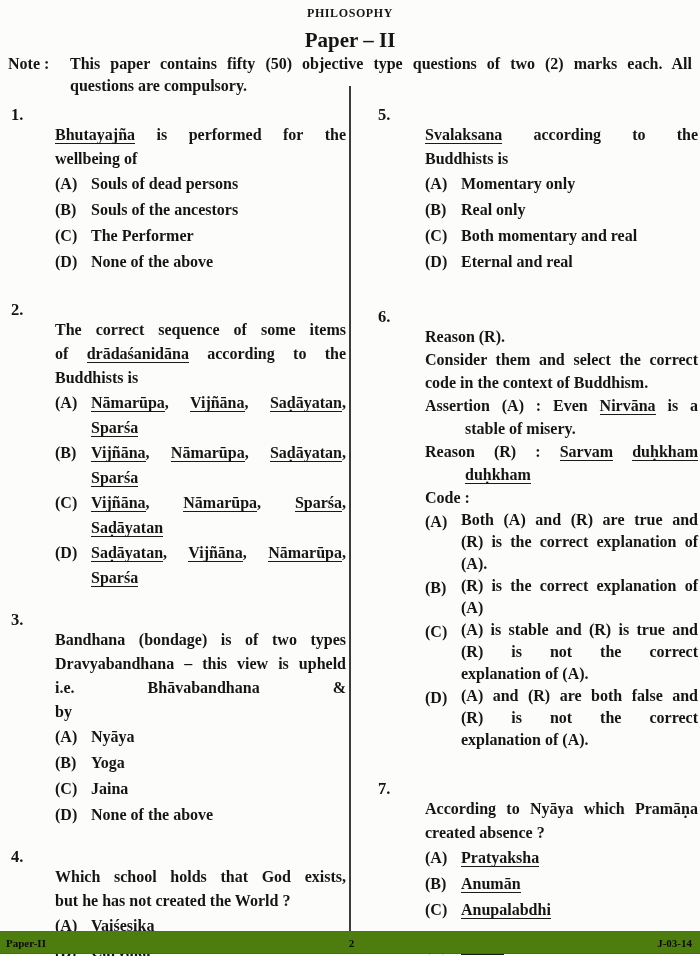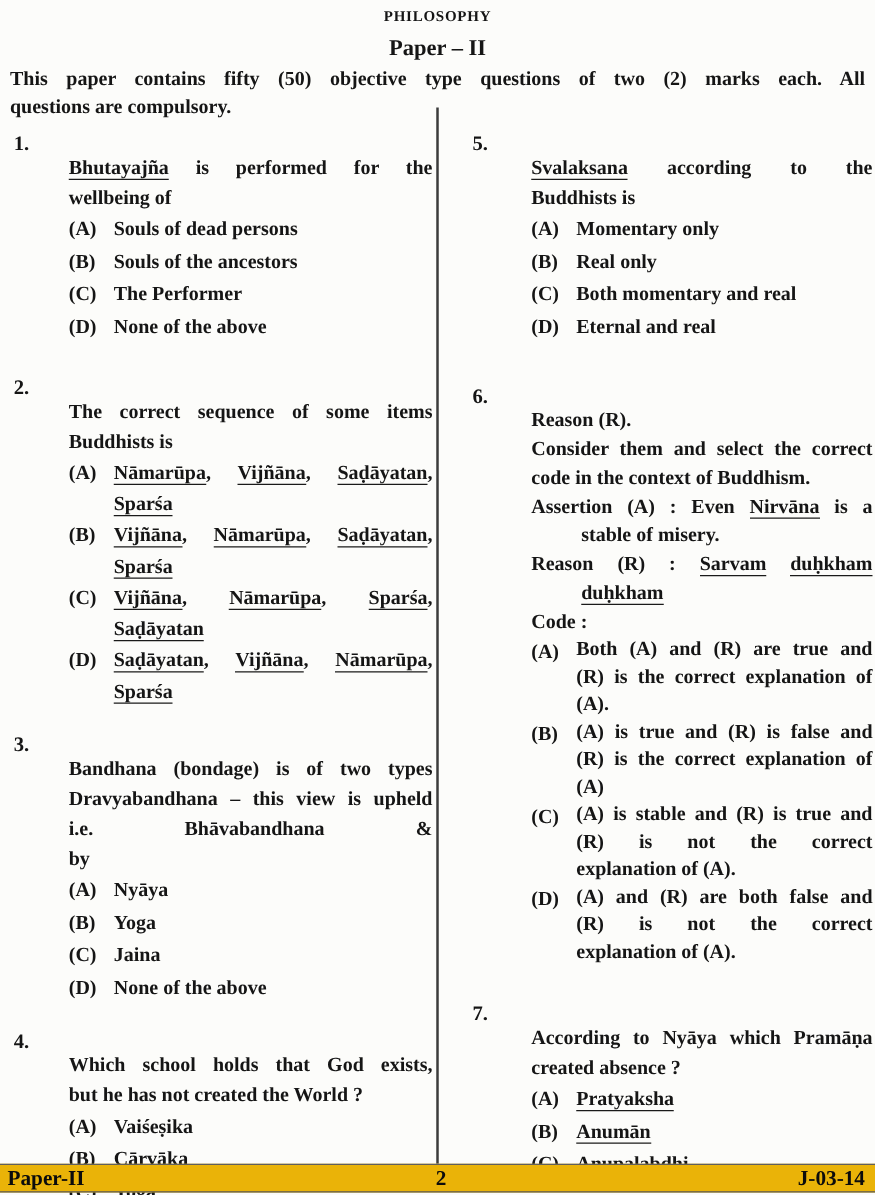--- a/index.html
+++ b/index.html
@@ -3,21 +3,21 @@
 <meta charset="utf-8">
 <style>
   html,body{margin:0;padding:0;background:#e8e8e8;}
   .page{
     position:relative;width:700px;height:956px;margin:0 auto;
     background:#fcfcfa;color:#151515;overflow:hidden;
     font-family:"Liberation Serif","DejaVu Serif",serif;
     font-weight:bold;
   }
   .title{position:absolute;top:6px;left:0;right:0;text-align:center;font-size:12px;letter-spacing:.6px;}
-  .subtitle{position:absolute;top:28px;left:0;right:0;text-align:center;font-size:18px;}
+  .subtitle{position:absolute;top:28px;left:0;right:0;text-align:center;font-size:21px;}
   .note{position:absolute;top:53px;left:8px;right:8px;display:flex;font-size:16px;}
   .note-label{flex:none;width:62px;line-height:22px;}
   .note-body{flex:1;min-width:0;}
   .note-body .line{line-height:22px;}
   .divider{position:absolute;left:349px;top:86px;height:845px;width:2px;background:#3c3c3c;}
   .col{position:absolute;top:103px;}
   .col-left{left:8px;width:338px;}
   .col-right{left:366px;width:332px;}
   .q{display:flex;margin-bottom:0;}
   .qnum{flex:none;width:44px;padding-left:3px;font-size:16.5px;line-height:24px;}
@@ -36,35 +36,36 @@
   .col-left .q:nth-child(2){margin-bottom:18px;}
   .col-left .q:nth-child(2) .opt .line{line-height:25px;}
   .col-left .q:nth-child(3){margin-bottom:17px;}
   .col-right .q:nth-child(1){margin-bottom:30px;}
   .col-right .q:nth-child(2){margin-bottom:26px;}
   .col-right .q:nth-child(2) .line{line-height:23px;}
   .col-right .q:nth-child(2) .opt .line{line-height:22px;}
   .col-right .q:nth-child(3) .opts .opt:nth-child(4){margin-top:10px;}
   .footer{
     position:absolute;left:0;right:0;top:931px;height:21px;
-    background:#eab308;border-top:1.5px solid #5f5f5f;border-bottom:1.5px solid #575757;
-    display:flex;align-items:center;font-size:17px;color:#0c0c0c;
+    background:#4d7c0f;border-top:1.5px solid #5f5f5f;border-bottom:1.5px solid #575757;
+    display:flex;align-items:center;font-size:11px;color:#0c0c0c;
   }
   .footer-left{flex:none;padding-left:6px;}
   .footer-center{flex:1;text-align:center;}
   .footer-right{flex:none;padding-right:8px;}
 </style>
 </head>
 <body>
 
 <div class="page">
   <div class="title">PHILOSOPHY</div>
   <div class="subtitle">Paper – II</div>
 
   <div class="note">
+    <div class="note-label">Note :</div>
     <div class="note-body" id="note-body">
         <div class="line jl"><span>This paper contains fifty (50) objective type questions of two (2) marks each. All</span></div>
         <div class="line"><span>questions are compulsory.</span></div>
       </div>
   </div>
 
   <div class="divider"></div>
 
   <div class="col col-left" id="col-left">
       <div class="q">
@@ -100,20 +101,21 @@
               </div>
             </div>
           </div>
         </div>
       </div>
       <div class="q">
         <div class="qnum">2.</div>
         <div class="qmain">
           <div class="qbody">
             <div class="line jl"><span>The correct sequence of some items</span></div>
+            <div class="line jl"><span>of </span><span class="u">drādaśanidāna</span><span> according to the</span></div>
             <div class="line"><span>Buddhists is</span></div>
           </div>
           <div class="opts">
             <div class="opt">
               <div class="optlabel">(A)</div>
               <div class="opttext">
                 <div class="line jl"><span class="u">Nāmarūpa</span><span>, </span><span class="u">Vijñāna</span><span>, </span><span class="u">Saḍāyatan</span><span>,</span></div>
                 <div class="line"><span class="u">Sparśa</span></div>
               </div>
             </div>
@@ -268,21 +270,20 @@
               <div class="optlabel">(A)</div>
               <div class="opttext">
                 <div class="line jl"><span>Both (A) and (R) are true and</span></div>
                 <div class="line jl"><span>(R) is the correct explanation of</span></div>
                 <div class="line"><span>(A).</span></div>
               </div>
             </div>
             <div class="opt">
               <div class="optlabel">(B)</div>
               <div class="opttext">
-                <div class="line jl"><span>(A) is true and (R) is false and</span></div>
                 <div class="line jl"><span>(R) is the correct explanation of</span></div>
                 <div class="line"><span>(A)</span></div>
               </div>
             </div>
             <div class="opt">
               <div class="optlabel">(C)</div>
               <div class="opttext">
                 <div class="line jl"><span>(A) is stable and (R) is true and</span></div>
                 <div class="line jl"><span>(R) is not the correct</span></div>
                 <div class="line"><span>explanation of (A).</span></div>

